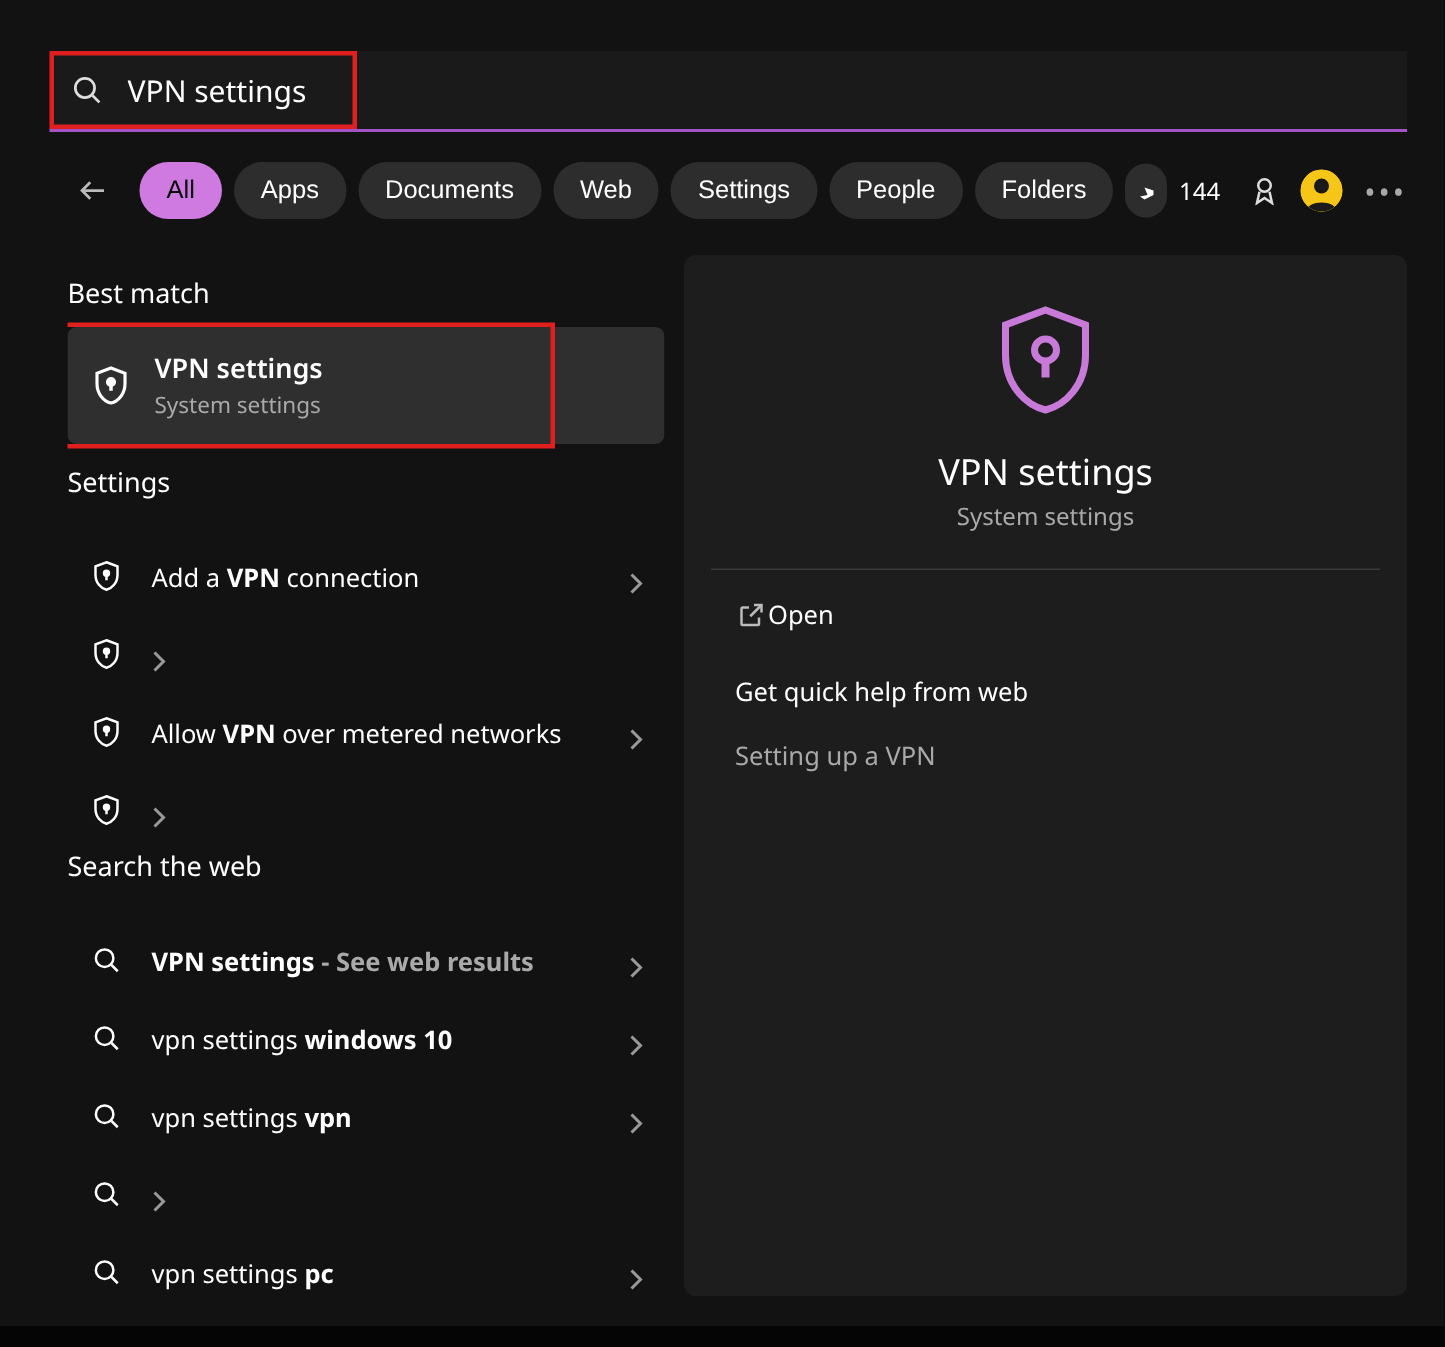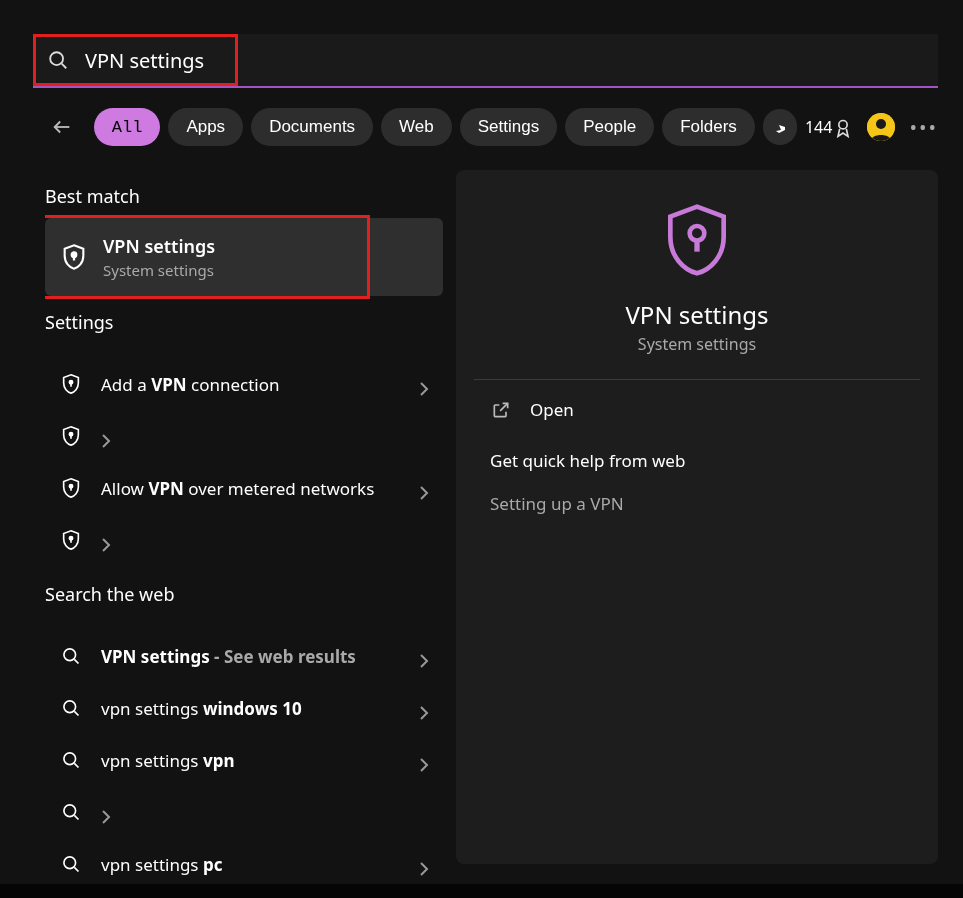--- a/index.html
+++ b/index.html
@@ -20,24 +20,24 @@
   .window{width:963px;height:884px;background:var(--bg);position:relative;overflow:hidden;}
   
   .searchbar-wrap{position:absolute;left:33px;right:25px;top:34px;height:52px;border-bottom:2px solid #a254c7;display:flex;align-items:center;background:var(--bg2);}
   .searchbar-highlight{position:absolute;left:0;top:0;width:205px;height:52px;border:3px solid var(--highlight);pointer-events:none;box-sizing:border-box;z-index:5;}
   .search-icon-box{width:50px;display:flex;align-items:center;justify-content:center;}
   .search-input{flex:1;background:transparent;border:none;outline:none;color:var(--text);font-size:20px;font-family:inherit;}
   
   .filter-row{position:absolute;left:45px;right:25px;top:102px;height:50px;display:flex;align-items:center;gap:8px;}
   .back-btn{width:36px;height:36px;border:none;background:transparent;display:flex;align-items:center;justify-content:center;cursor:pointer;border-radius:6px;margin-right:6px;}
   .pill{background:var(--pill);color:var(--text);border:none;border-radius:20px;padding:0 18px;height:38px;font-size:17px;display:flex;align-items:center;cursor:pointer;}
-  .pill.active{background:var(--pill-active);color:#060606;font-weight:400;font-family:Liberation Mono, monospace;}
+  .pill.active{background:var(--pill-active);color:#060606;font-weight:400;}
   .bing-pill{width:36px;height:36px;border-radius:20px;background:var(--pill);display:flex;align-items:center;justify-content:center;cursor:pointer;}
   .right-cluster{margin-left:auto;display:flex;align-items:center;gap:14px;}
-  .points{display:flex;align-items:flex-end;gap:1px;color:var(--text);}
+  .points{display:flex;align-items:center;gap:20px;color:var(--text);}
   .avatar{width:28px;height:28px;border-radius:50%;background:#f5c518;display:flex;align-items:center;justify-content:center;overflow:hidden;}
   .dots{color:var(--muted);font-size:20px;letter-spacing:2px;cursor:pointer;}
   
   .left-col{position:absolute;left:45px;top:170px;width:398px;bottom:0;overflow:hidden;}
   .section-label{font-size:18px;font-weight:400;color:var(--text);margin:14px 0 10px 0;}
   .best-match{position:relative;height:78px;margin-top:6px;margin-bottom:8px;}
   .best-match-card{position:absolute;left:0;top:0;width:398px;height:78px;background:#2f2f2f;border-radius:6px;display:flex;align-items:center;padding:0 14px;box-sizing:border-box;cursor:pointer;}
   .best-match-highlight{position:absolute;left:-5px;top:-3px;width:330px;height:84px;border:3px solid var(--highlight);pointer-events:none;box-sizing:border-box;z-index:5;}
   .bm-icon{width:30px;height:30px;display:flex;align-items:center;justify-content:center;margin-right:14px;}
   .bm-title{font-size:18px;font-weight:600;}
@@ -47,21 +47,21 @@
   .list-item .li-text{font-size:17px;color:var(--text);flex:1;}
   .list-item .chev{color:var(--muted);font-size:14px;}
   .li-text .bold{font-weight:700;}
   .li-secondary{color:var(--muted);font-weight:700;}
   
   .right-panel{position:absolute;left:456px;right:25px;top:170px;bottom:20px;background:var(--panel);border-radius:8px;padding:30px 0 0 0;}
   .preview-top{display:flex;flex-direction:column;align-items:center;padding:0 30px 24px 30px;border-bottom:1px solid var(--line);margin:0 18px;}
   .big-shield{width:80px;height:80px;display:flex;align-items:center;justify-content:center;margin-bottom:16px;}
   .preview-title{font-size:24px;margin-top:2px;}
   .preview-sub{font-size:16px;color:var(--muted);margin-top:2px;}
-  .panel-action{display:flex;align-items:center;gap:18px;padding:18px 34px;cursor:pointer;}
+  .panel-action{display:flex;align-items:center;padding:18px 34px;cursor:pointer;}
   .panel-action .act-icon{width:22px;height:22px;display:flex;align-items:center;justify-content:center;color:var(--muted);}
   .panel-action .act-text{font-size:17px;}
   .panel-heading{padding:10px 34px;color:var(--text);font-size:17px;}
   .panel-link{padding:10px 34px;color:var(--muted);font-size:17px;cursor:pointer;}
   svg{display:block;}
 </style>
 </head>
 <body>
 
 <div class="window">
@@ -189,21 +189,21 @@
             </svg>
           </div>
           <div class="chev">
             <svg width="10" height="14" viewBox="0 0 8 14" fill="none" stroke="#999" stroke-width="2">
               <polyline points="1 1 7 7 1 13"></polyline>
             </svg>
           </div>
         </div>
       </div>
 
-    <div class="section-label" style="margin-top:30px;">Search the web</div>
+    <div class="section-label" style="margin-top:14px;">Search the web</div>
     <div id="web-list">
         <div class="list-item">
           <div class="li-icon">
             <svg width="20" height="20" viewBox="0 0 24 24" fill="none" stroke="#fff" stroke-width="2">
               <circle cx="10.5" cy="10.5" r="7"></circle>
               <line x1="21" y1="21" x2="16" y2="16"></line>
             </svg>
           </div>
           <div class="li-text"><span class="bold">VPN settings</span><span class="li-secondary"> - See web results</span></div>
           <div class="chev">

